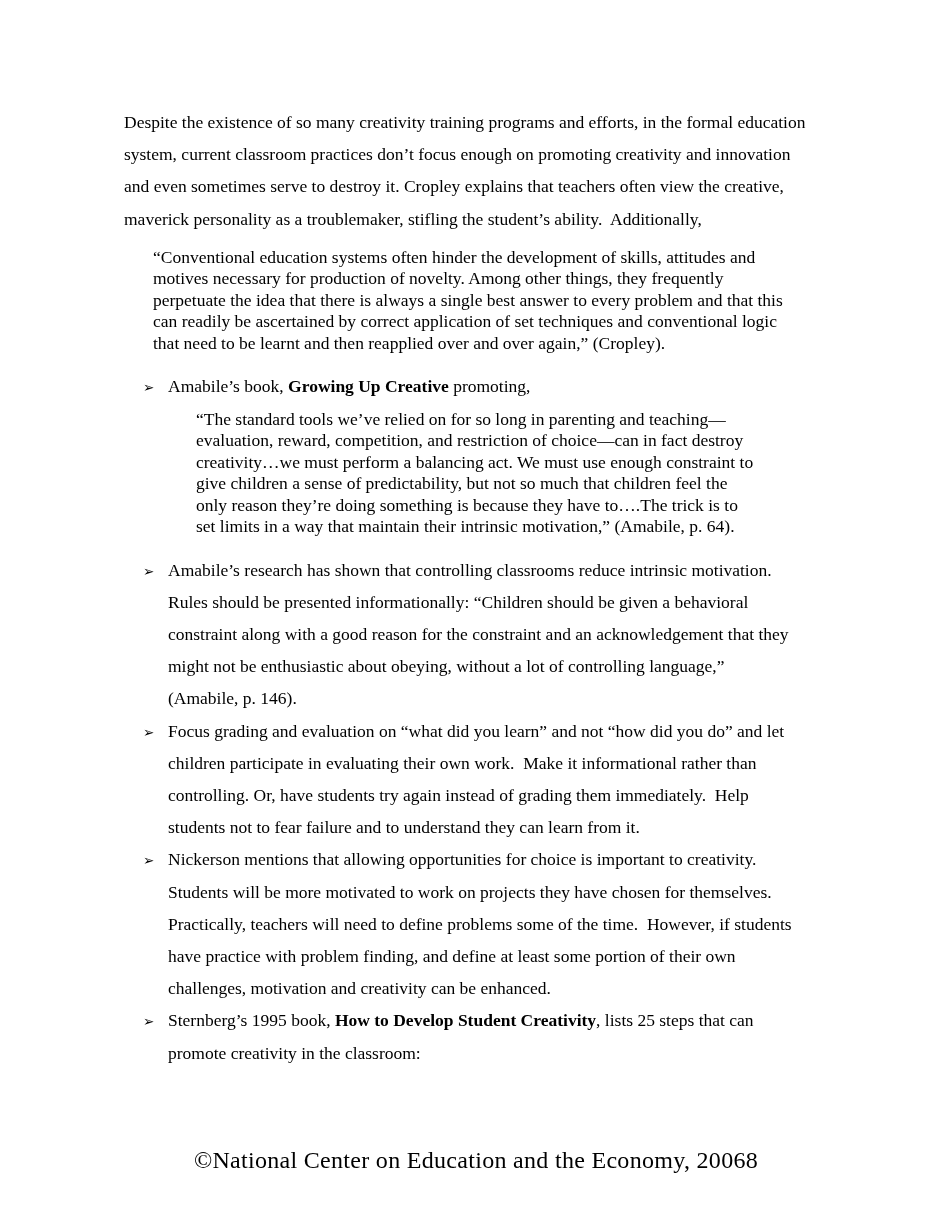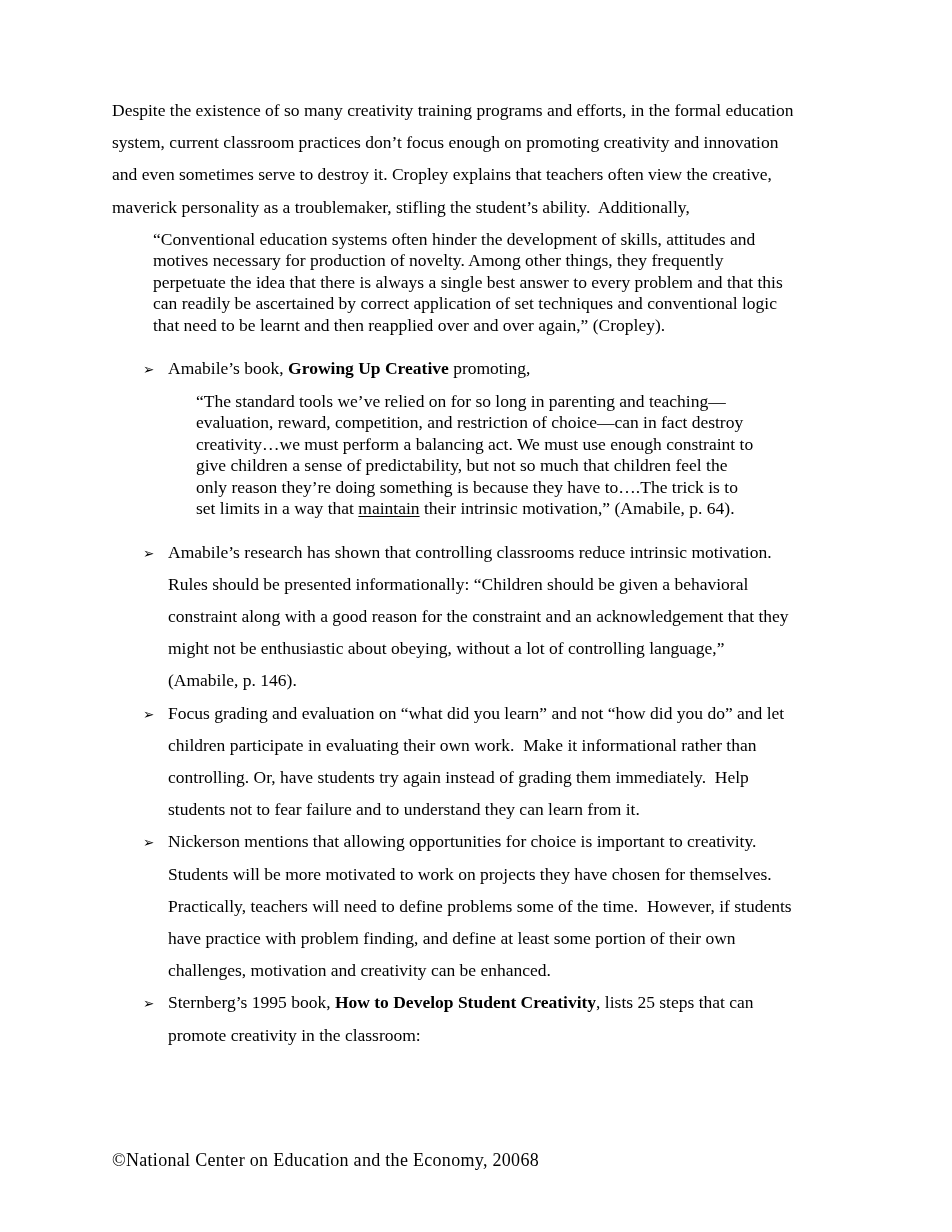--- a/index.html
+++ b/index.html
@@ -13,21 +13,21 @@
     height: 1232px;
     box-sizing: border-box;
     padding: 94px 112px 0 112px;
     background: #ffffff;
     color: #000000;
     font-family: "Liberation Serif", "DejaVu Serif", serif;
     font-size: 17.5px;
     overflow: hidden;
   }
   .body-para {
-    margin: 0;
+    margin: 12px;
     line-height: 32.2px;
   }
   .lines {
     white-space: pre;
   }
   .quote {
     line-height: 21.5px;
   }
   .quote.level1 {
     margin: 6px 0 16px 41px;
@@ -44,33 +44,32 @@
   .bullet-marker {
     flex: none;
     width: 25px;
     font-family: "DejaVu Sans", sans-serif;
     font-size: 13.5px;
   }
   .bullet-text {
     flex: 1;
   }
   .uline {
-    text-decoration: underline;
     text-underline-offset: 2px;
     text-align: center;
   }
   strong { font-weight: bold; }
   .footer {
     position: absolute;
     top: 1148px;
     left: 112px;
     right: 112px;
     display: flex;
-    justify-content: flex-start;
-    font-size: 18px;
+    justify-content: center;
+    font-size: 24px;
     letter-spacing: 0.3px;
     line-height: 24px;
   }
 </style>
 </head>
 <body>
 
 <div class="doc-page">
 
   <p class="body-para"><span class="lines">Despite the existence of so many creativity training programs and efforts, in the formal education

